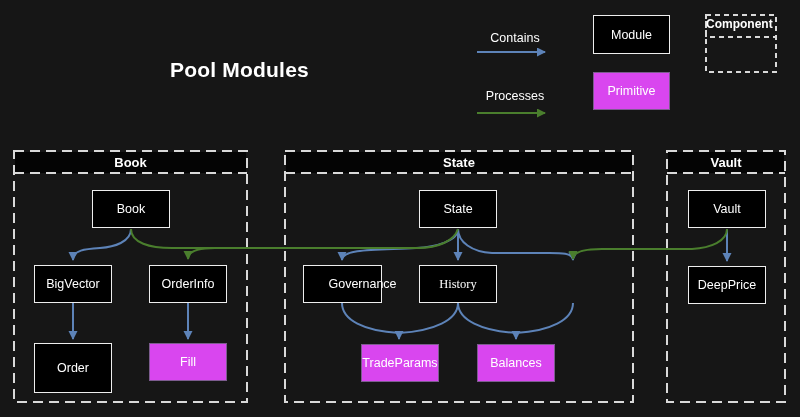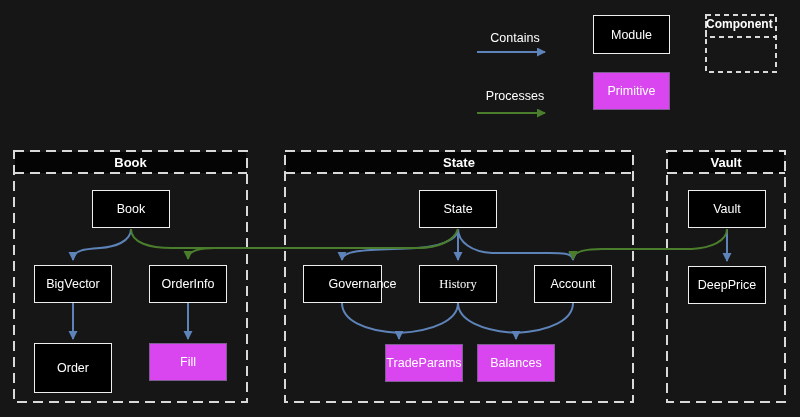--- a/index.html
+++ b/index.html
@@ -69,20 +69,21 @@
     <g fill="none" stroke="#4a7e2d" stroke-width="2">
       <path d="M131,229 C131,243 150,248 172,248 L418,248 C438,248 454,241 458,229"></path>
       <path d="M215,248 C198,248 188,251 188,259" marker-end="url(#ag)"></path>
       <path d="M727,229 C727,241 711,248 692,249 L602,249 C586,249 573,251 573,259" marker-end="url(#ag)"></path>
     </g>
 
     <path d="M477,52 L545,52" fill="none" stroke="#5d83b8" stroke-width="2" marker-end="url(#ab)"></path>
     <path d="M477,113 L545,113" fill="none" stroke="#4a7e2d" stroke-width="2" marker-end="url(#ag)"></path>
   </svg>
 
+  <div class="title">Pool Modules</div>
 
   <div class="legend-label" style="left:477px;top:31px;">Contains</div>
   <div class="legend-label" style="left:477px;top:89px;">Processes</div>
 
   <div class="node" style="left:593px;top:15px;width:77px;height:39px;">
     <span>Module</span>
   </div>
   <div class="node primitive" style="left:593px;top:72px;width:77px;height:38px;">
     <span>Primitive</span>
   </div>
@@ -110,24 +111,21 @@
 
   <div class="node" style="left:419px;top:190px;width:78px;height:38px;">
     <span>State</span>
   </div>
   <div class="node" style="left:303px;top:265px;width:79px;height:38px;padding-left:40px;">
     <span>Governance</span>
   </div>
   <div class="node" style="left:419px;top:265px;width:78px;height:38px;font-family:Liberation Serif, serif;">
     <span>History</span>
   </div>
-  <div class="node" style="left:534px;top:265px;width:78px;height:38px;">
-    <span>Account</span>
-  </div>
-  <div class="node primitive" style="left:361px;top:344px;width:78px;height:38px;margin-left:24px;">
+  <div class="node primitive" style="left:361px;top:344px;width:78px;height:38px;">
     <span>TradeParams</span>
   </div>
   <div class="node primitive" style="left:477px;top:344px;width:78px;height:38px;">
     <span>Balances</span>
   </div>
 
   <div class="node" style="left:688px;top:190px;width:78px;height:38px;">
     <span>Vault</span>
   </div>
   <div class="node" style="left:688px;top:266px;width:78px;height:38px;">

